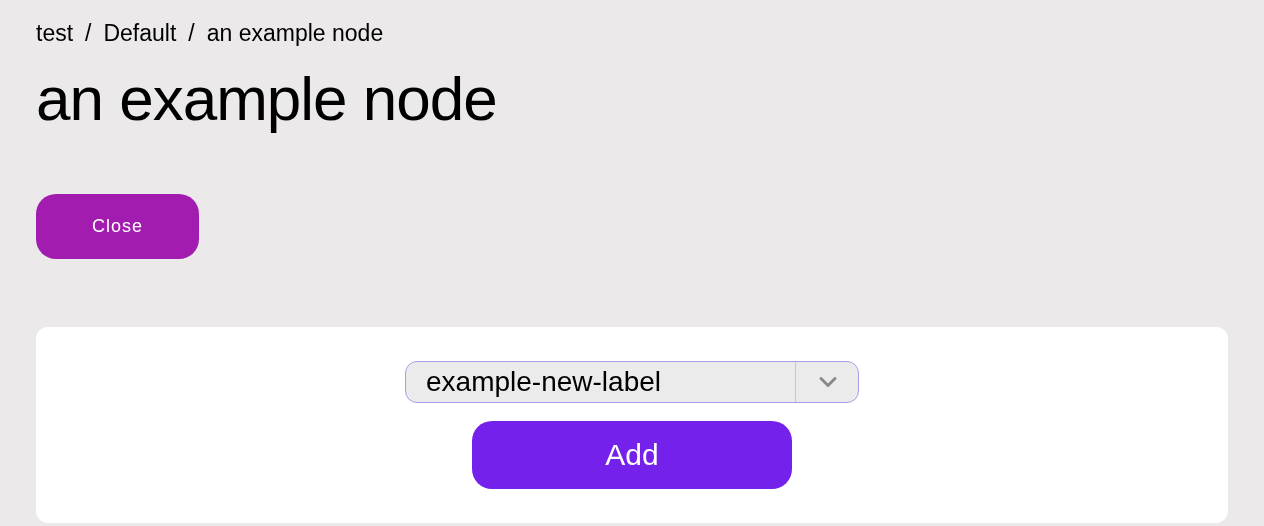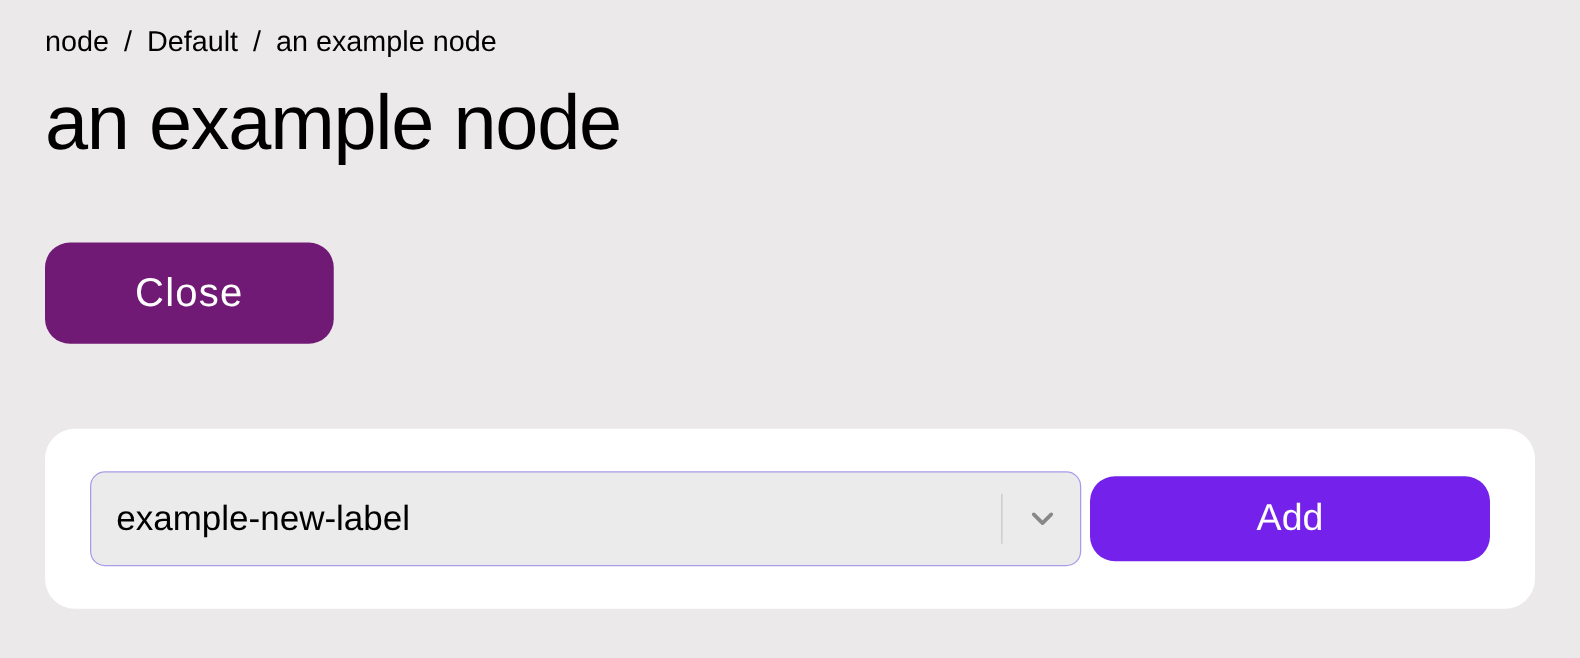--- a/index.html
+++ b/index.html
@@ -36,39 +36,40 @@
     
     .page-title {
       font-size: 62px;
       font-weight: 500;
       color: #000;
       margin-bottom: 60px;
       letter-spacing: -1px;
     }
     
     .close-button {
-      background-color: #701a75;
+      background-color: #a21caf;
       color: #fff;
       border: none;
       border-radius: 20px;
-      padding: 22px 72px;
-      font-size: 32px;
+      padding: 22px 56px;
+      font-size: 18px;
       font-weight: 400;
       letter-spacing: 1px;
       cursor: pointer;
       margin-bottom: 68px;
     }
     
     .card {
       background-color: #fff;
-      border-radius: 24px;
+      border-radius: 12px;
       padding: 34px 36px;
       display: flex;
-      gap: 7px;
+      gap: 18px;
       align-items: center;
+      flex-direction: column;
     }
     
     .combobox {
       flex: 1;
       display: flex;
       align-items: center;
       background-color: #ebebeb;
       border: 1.5px solid #a69de8;
       border-radius: 12px;
       height: 76px;
@@ -111,21 +112,21 @@
       font-weight: 400;
       cursor: pointer;
     }
   </style>
 </head>
 <body>
 
 
 
 <nav class="breadcrumb">
-  <a class="breadcrumb-item">node</a>
+  <a class="breadcrumb-item">test</a>
   <span class="breadcrumb-separator">/</span>
   <a class="breadcrumb-item">Default</a>
   <span class="breadcrumb-separator">/</span>
   <a class="breadcrumb-item">an example node</a>
 </nav>
 
 <h1 class="page-title">an example node</h1>
 
 <button class="close-button">Close</button>
 

